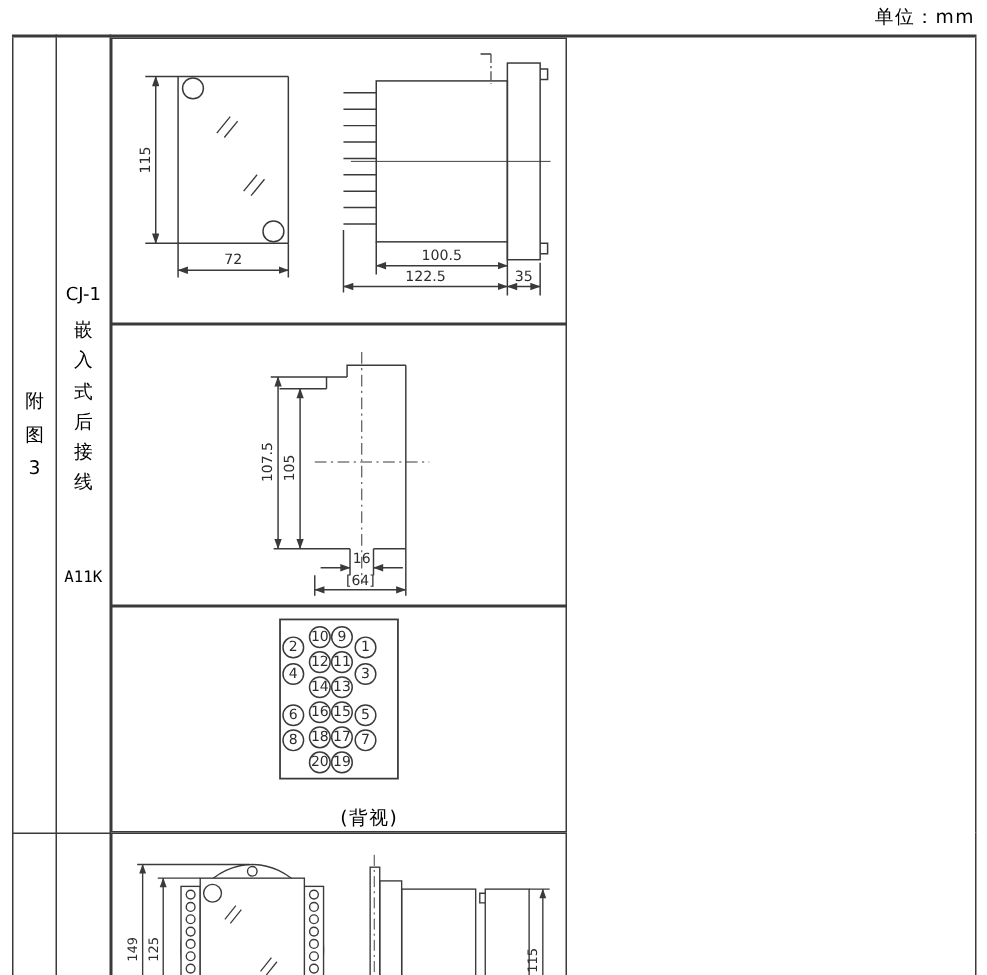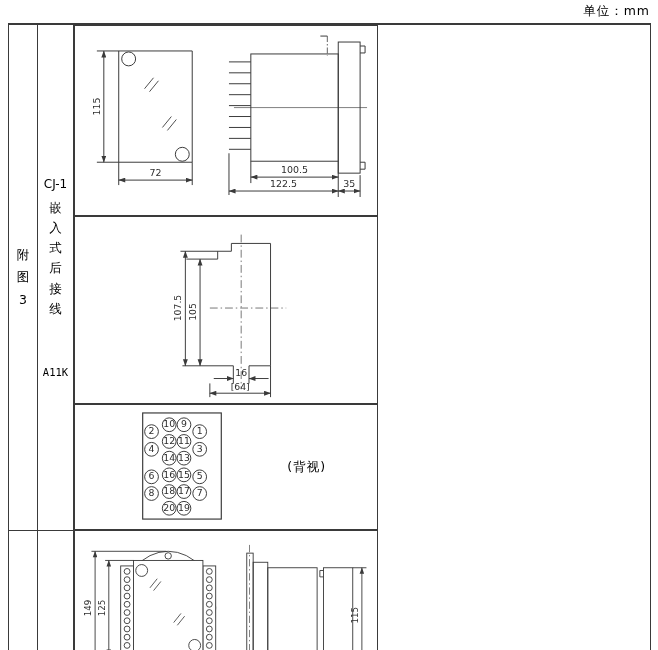--- a/index.html
+++ b/index.html
@@ -14,21 +14,21 @@
   table.spec{border:1.5px solid #3a3a3a;border-top:2px solid #3a3a3a;}
   th.h{font-size:12.5px;height:22px;letter-spacing:1px;}
   col.c1{width:29px}col.c2{width:36px}col.c3{width:304px}col.c4{width:148px}col.c5{width:125px}
   tr.r1{height:197px}tr.r2{height:202px}
   .vtext{white-space:pre-line;font-size:12.5px;line-height:1.8;}
   .structure{display:flex;flex-direction:column;align-items:center;gap:7px;}
   .structure .model{font-size:12px;}
   .structure .name{white-space:pre-line;font-size:12.5px;line-height:1.62;}
   .structure .code{font-size:10.5px;font-family:"DejaVu Sans Mono",monospace;margin-top:40px;}
   .drawcell{display:flex;align-items:center;justify-content:center;text-decoration:underline;}
-  .termcell{display:flex;align-items:center;justify-content:center;gap:8px;}
+  .termcell{display:flex;flex-direction:column;align-items:center;justify-content:center;gap:8px;}
   .caption{font-size:12.5px;letter-spacing:1px;margin-left:41px;}
   svg .ln{stroke:#3a3a3a;fill:none;stroke-width:1;}
   svg .thin{stroke:#3a3a3a;fill:none;stroke-width:0.65;}
   svg .cl{stroke:#3a3a3a;fill:none;stroke-width:0.7;stroke-dasharray:8 3 1.5 3;}
   svg text{font-size:9.5px;fill:#2e2e2e;font-family:"DejaVu Sans",sans-serif;}
   svg text.dim{text-anchor:middle;}
 </style>
 </head>
 <body>
 

